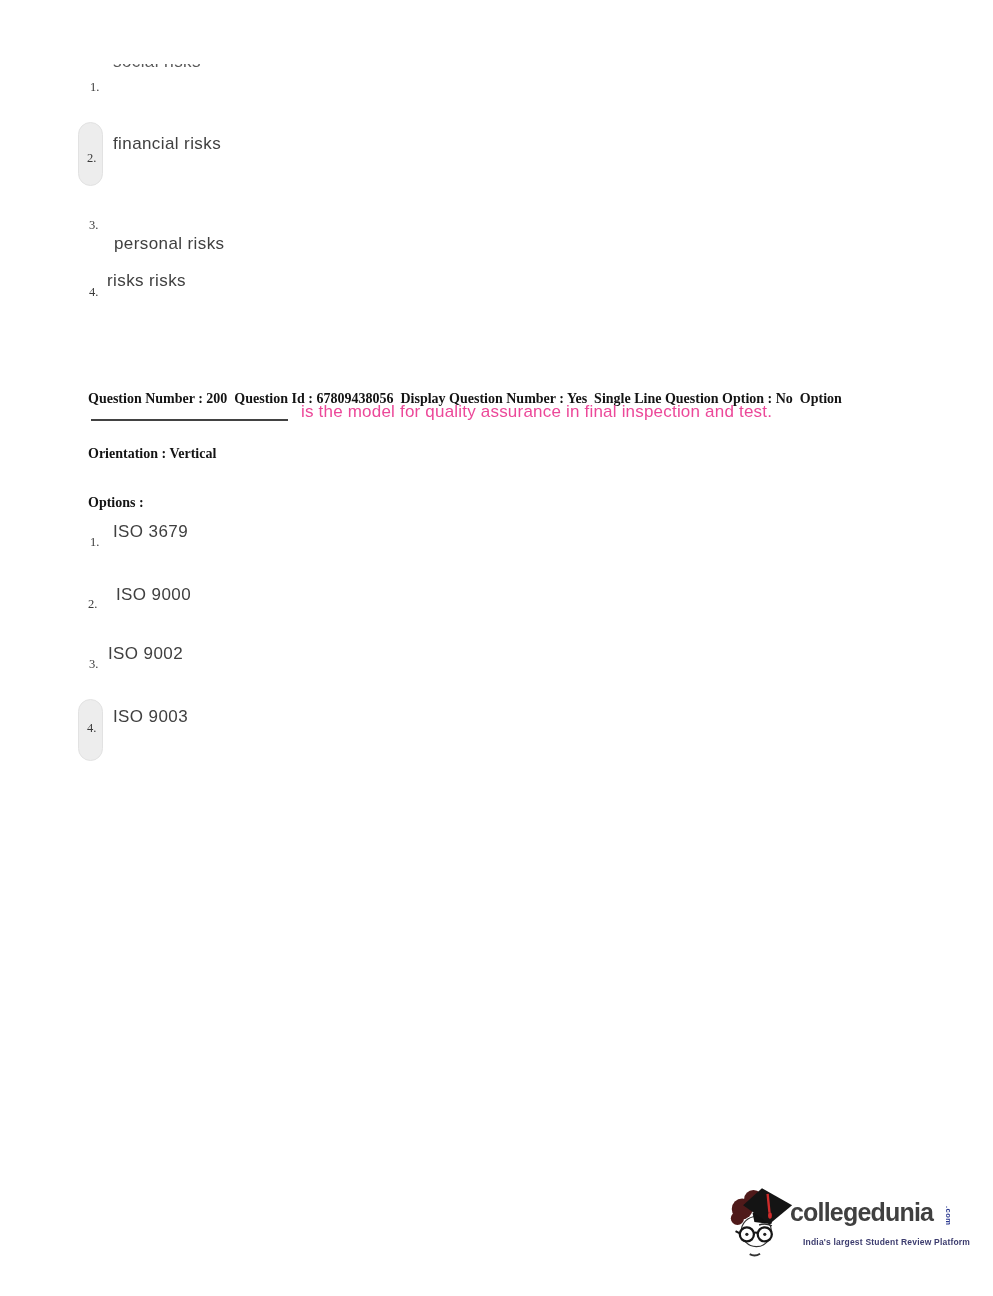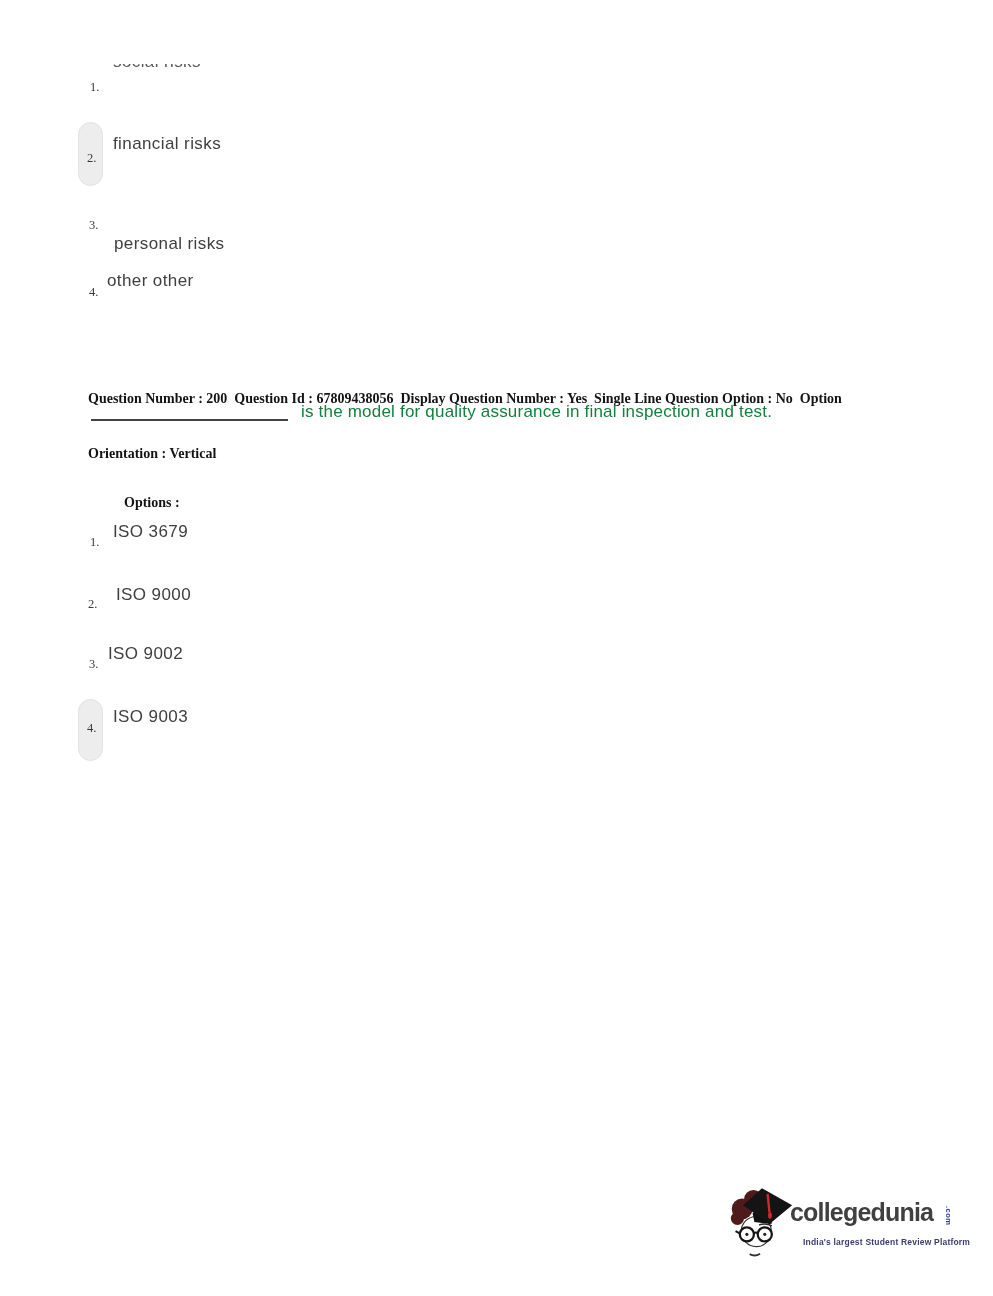--- a/index.html
+++ b/index.html
@@ -56,31 +56,30 @@
     white-space: pre;
   }
   .blank-line {
     position: absolute;
     border-top: 2px solid #424242;
     height: 0;
   }
   .qtext {
     position: absolute;
     font-size: 17px;
-    color: #15803d;
+    color: #ec4899;
     letter-spacing: 0.2px;
     white-space: nowrap;
   }
   .options-heading {
     position: absolute;
     font-family: "Liberation Serif", serif;
     font-weight: bold;
     font-size: 14px;
     color: #141414;
-    margin-left: 36px;
   }
   .logo {
     position: absolute;
     left: 728px;
     top: 1184px;
     width: 255px;
     height: 88px;
   }
   .mascot {
     position: absolute;
@@ -129,21 +128,21 @@
   </div>
   <div class="opt-num" style="left:90px; top:80px;">1.</div>
 
   <div class="pill" style="left:78px; top:122px; height:64px;"></div>
   <div class="opt-label" style="left:113px; top:134px;">financial risks</div>
   <div class="opt-num" style="left:87px; top:151px;">2.</div>
 
   <div class="opt-label" style="left:114px; top:200px;margin-top:34px;">personal risks</div>
   <div class="opt-num" style="left:89px; top:218px;">3.</div>
 
-  <div class="opt-label" style="left:107px; top:271px;">other other</div>
+  <div class="opt-label" style="left:107px; top:271px;">risks risks</div>
   <div class="opt-num" style="left:89px; top:285px;">4.</div>
 
   <div class="meta" style="left:88px; top:353px;">
     <div>Question Number : 200  Question Id : 67809438056  Display Question Number : Yes  Single Line Question Option : No  Option</div>
     <div>Orientation : Vertical</div>
   </div>
 
   <div class="blank-line" style="left:91px; top:419px; width:197px;"></div>
   <div class="qtext" style="left:301px; top:402px;">is the model for quality assurance in final inspection and test.</div>
 

